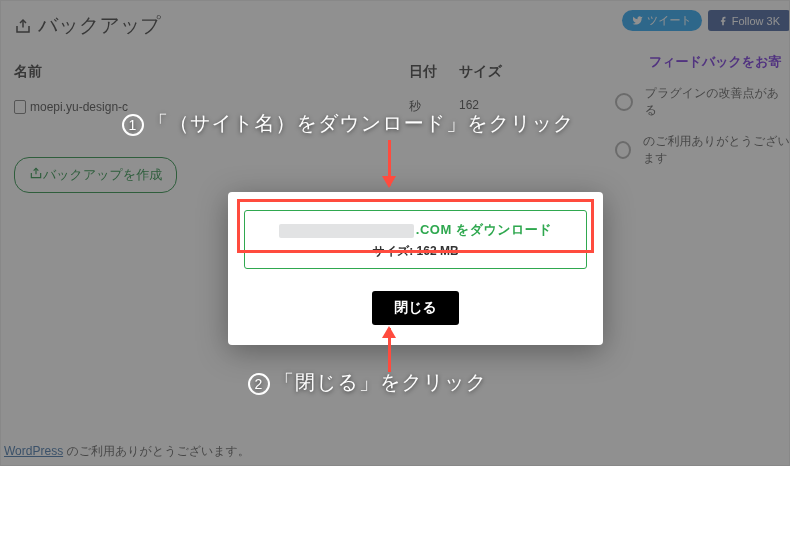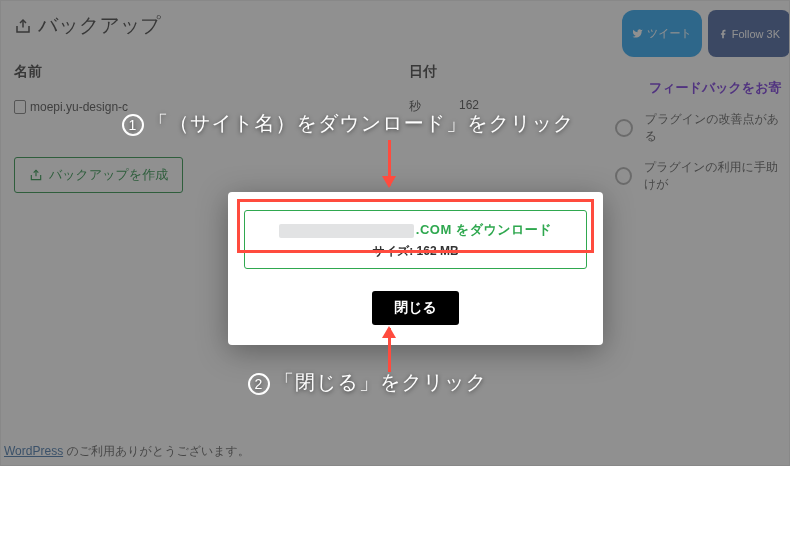--- a/index.html
+++ b/index.html
@@ -10,27 +10,27 @@
     .share-icon-shape { width:18px; height:18px; }
     .cols-head { display:flex; font-size:14px; color:#333; font-weight:600; padding:6px 0; border-bottom:1px solid transparent; }
     .cols-head .c1 { flex:0 0 395px; }
     .cols-head .c2 { flex:0 0 50px; }
     .cols-head .c3 { flex:0 0 100px; }
     .row { display:flex; font-size:12px; color:#444; padding:10px 0 20px 0; }
     .row .c1 { flex:0 0 395px; display:flex; align-items:center; gap:4px; }
     .row .c2 { flex:0 0 50px; }
     .row .c3 { flex:0 0 100px; }
     .file-glyph { width:12px; height:14px; border:1px solid #777; border-radius:2px; display:inline-block; position:relative; }
-    .btn-create { display:inline-flex; align-items:center; gap:6px; font-size:13px; color:#1e8b3e; border:1.5px solid #1e8b3e; background:#fff; padding:8px 14px; border-radius:3px; margin-top:22px; cursor:pointer; }
+    .btn-create { display:inline-flex; align-items:flex-start; font-size:13px; color:#1e8b3e; border:1.5px solid #1e8b3e; background:#fff; padding:8px 14px; border-radius:15px; margin-top:22px; cursor:pointer; }
     
     .sidebar { position:absolute; top:10px; right:0; width:185px; }
     .sb-btns { display:flex; gap:6px; margin-bottom:22px; justify-content:flex-end; padding-right:0; }
-    .pill { font-size:11px; color:#fff; border-radius:3px; padding:16px 10px; display:inline-flex; align-items:center; gap:4px; }
+    .pill { font-size:11px; color:#fff; border-radius:3px; padding:3px 10px; display:inline-flex; align-items:center; gap:4px; }
     .pill.tw { background:#1da1f2; border-radius:12px; }
-    .pill.fb { background:#3b5998;border-radius:8px; }
+    .pill.fb { background:#3b5998; }
     .sb-title { font-size:13px; font-weight:600; color:#6d28d9; margin-bottom:14px; padding-left:44px; }
     .sb-opt { display:flex; align-items:center; gap:12px; font-size:12px; color:#555; margin-bottom:14px; padding-left:10px; }
     .radio { width:18px; height:18px; border:2px solid #aaa; border-radius:50%; }
     
     .footer { position:absolute; bottom:6px; left:4px; font-size:12px; color:#555; }
     .footer u { color:#3a6ea5;margin-top:36px; }
     
     .overlay { position:absolute; inset:0; background:rgba(60,60,60,.57); }
     
     .modal { position:absolute; left:228px; top:192px; width:375px; background:#fff; border-radius:4px; box-shadow:0 6px 30px rgba(0,0,0,.35); padding:18px 16px 20px 16px; text-align:center; }
@@ -65,20 +65,21 @@
       <svg class="share-icon-shape" viewBox="0 0 24 24" fill="none" stroke="#333" stroke-width="2">
         <path d="M4 12v8h16v-8"></path>
           <path d="M12 4v10"></path>
           <path d="M8 8l4-4 4 4"></path>
       </svg>
       <span>バックアップ</span>
     </div>
     <div class="cols-head">
       <div class="c1">名前</div>
       <div class="c2">日付</div>
+      <div class="c3">サイズ</div>
     </div>
     <div class="row">
       <div class="c1">
         <span class="file-glyph"></span>
         <span>moepi.yu-design-c</span>
       </div>
       <div class="c2">秒</div>
       <div class="c3">162</div>
     </div>
     <button class="btn-create">
@@ -106,21 +107,21 @@
         <span>Follow 3K</span>
       </span>
     </div>
     <div class="sb-title">フィードバックをお寄</div>
     <div class="sb-opt">
       <span class="radio"></span>
       <span>プラグインの改善点がある</span>
     </div>
     <div class="sb-opt">
       <span class="radio"></span>
-      <span>プラグインの利用に手助けが</span>
+      <span>のご利用ありがとうございます</span>
     </div>
   </div>
 
   <div class="footer">
     <u>WordPress</u><span> のご利用ありがとうございます。</span>
   </div>
 
   <div class="overlay"></div>
 
   <div class="modal">

